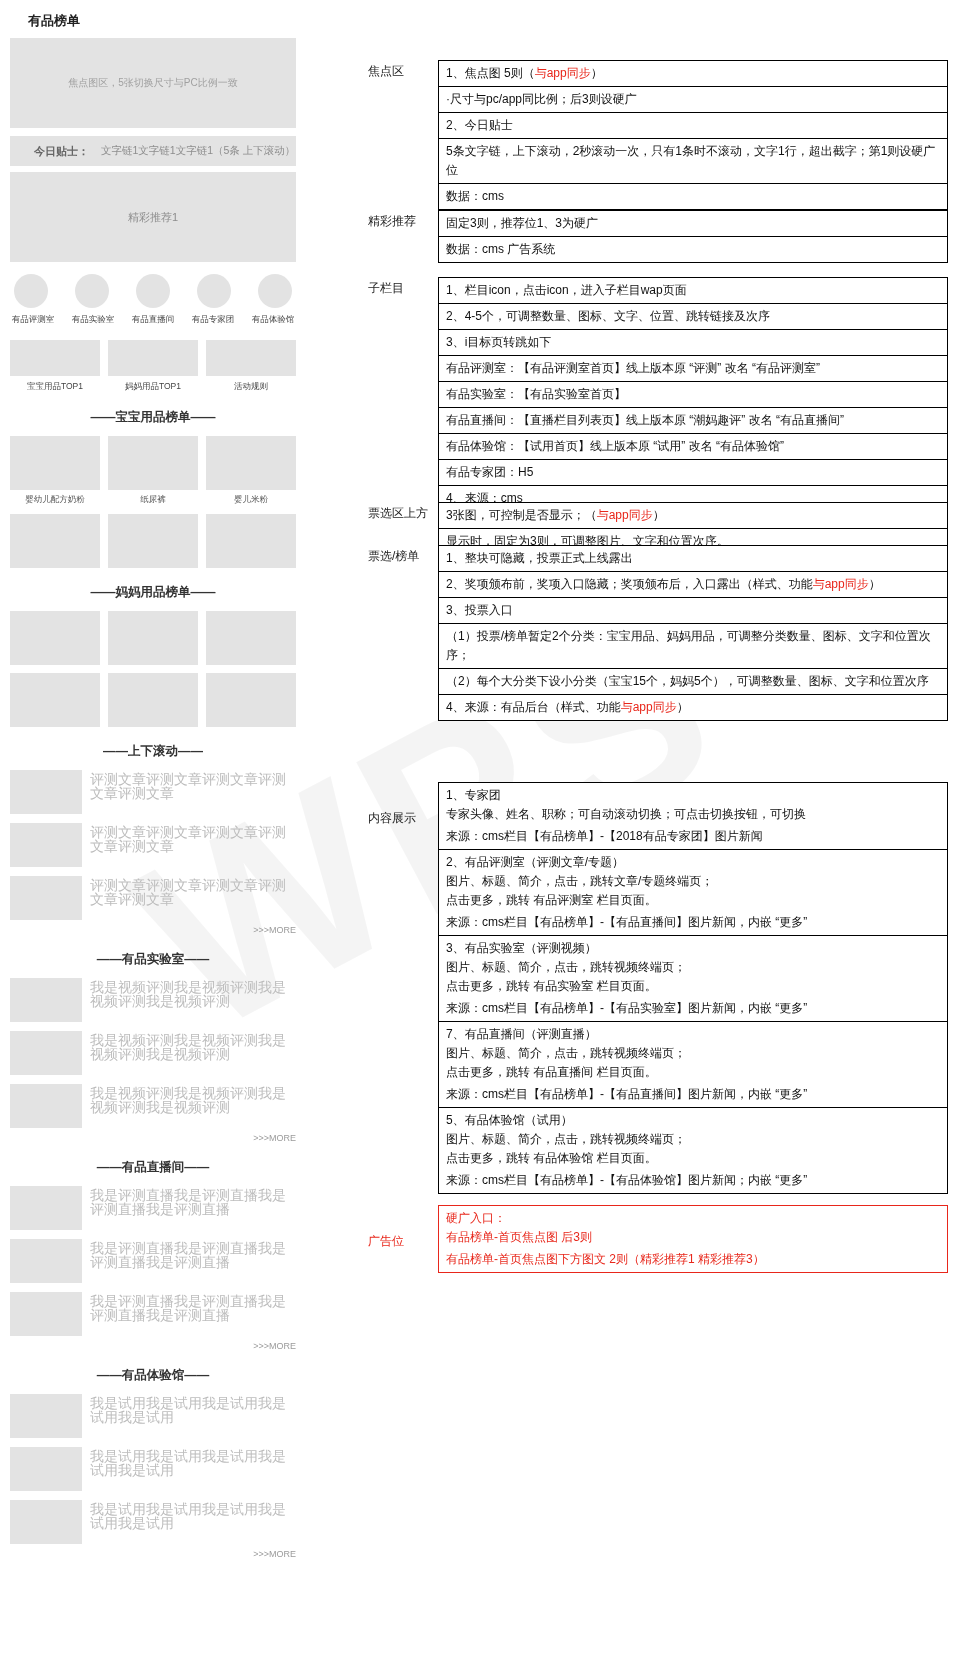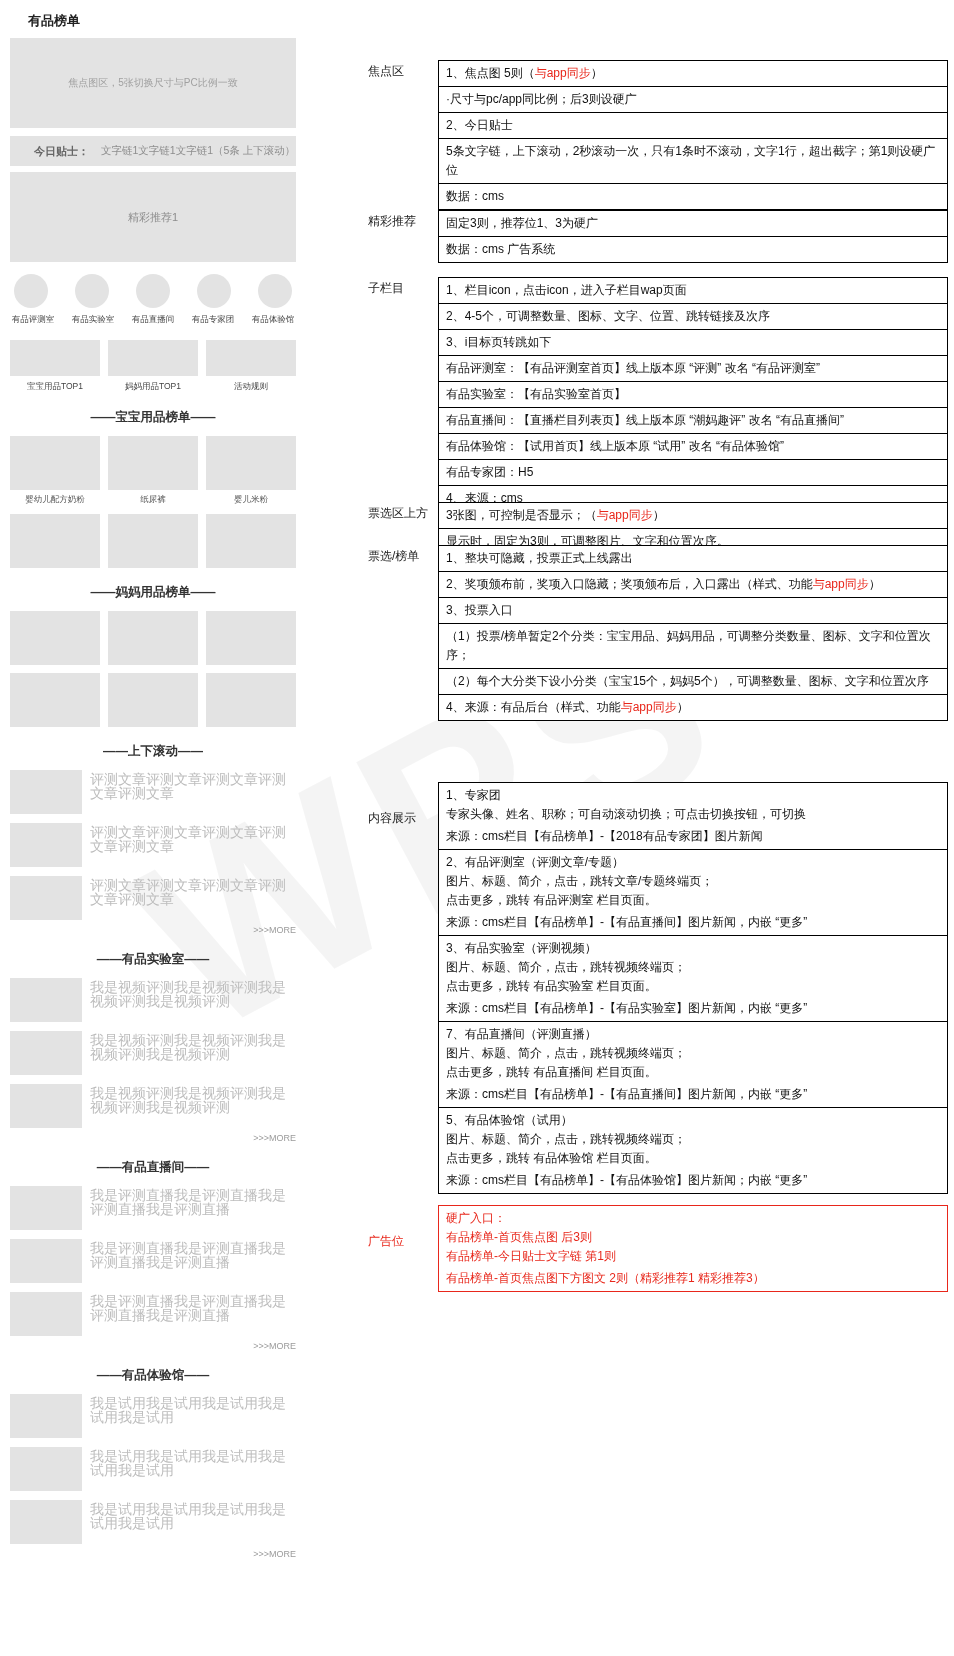--- a/index.html
+++ b/index.html
@@ -402,17 +402,16 @@
       <div class="row" style="border-bottom:none;padding:0 7px;">点击更多，跳转 有品体验馆 栏目页面。</div>
       <div class="row">来源：cms栏目【有品榜单】-【有品体验馆】图片新闻；内嵌 “更多”</div>
     </div>
   </div>
 
   <div class="block" style="top:1205px;left:0;width:580px;">
     <div class="block-label red" style="padding-top:28px;">广告位</div>
     <div class="table red-border">
       <div class="row" style="border-bottom:none;padding-bottom:0;">硬广入口：</div>
       <div class="row" style="border-bottom:none;padding:0 7px;">有品榜单-首页焦点图 后3则</div>
-      <div class="row" style="border-bottom:none;padding:0 7px;">有品榜单-今日贴士文字链  第1则</div>
       <div class="row">有品榜单-首页焦点图下方图文 2则（精彩推荐1 精彩推荐3）</div>
     </div>
   </div>
 </div>
 
 </body></html>

